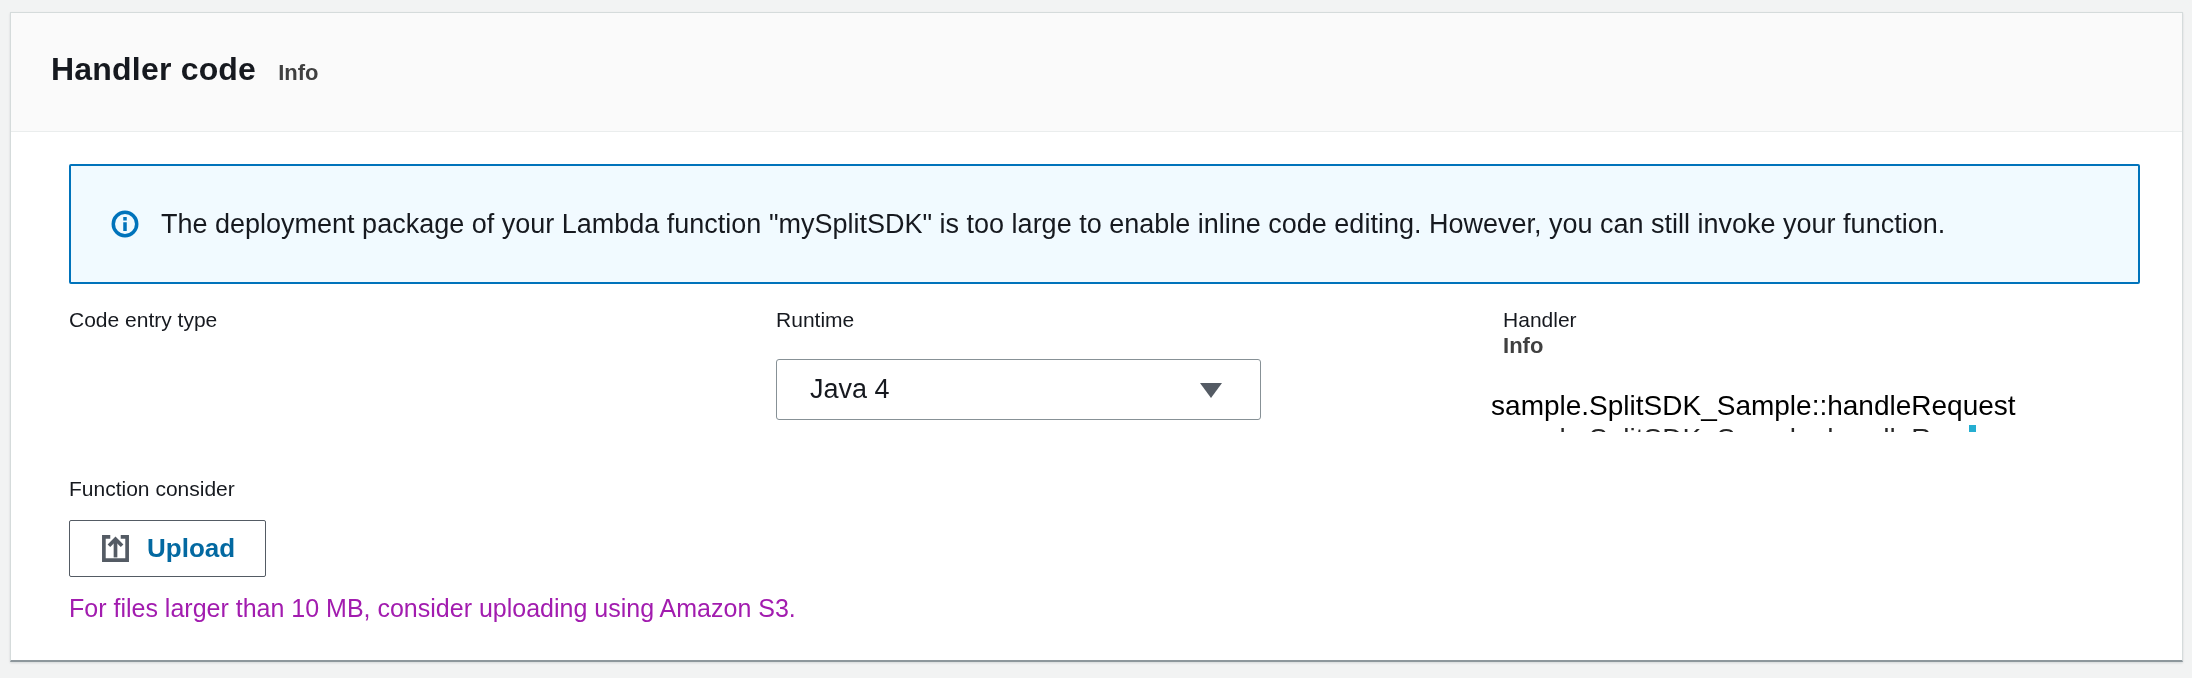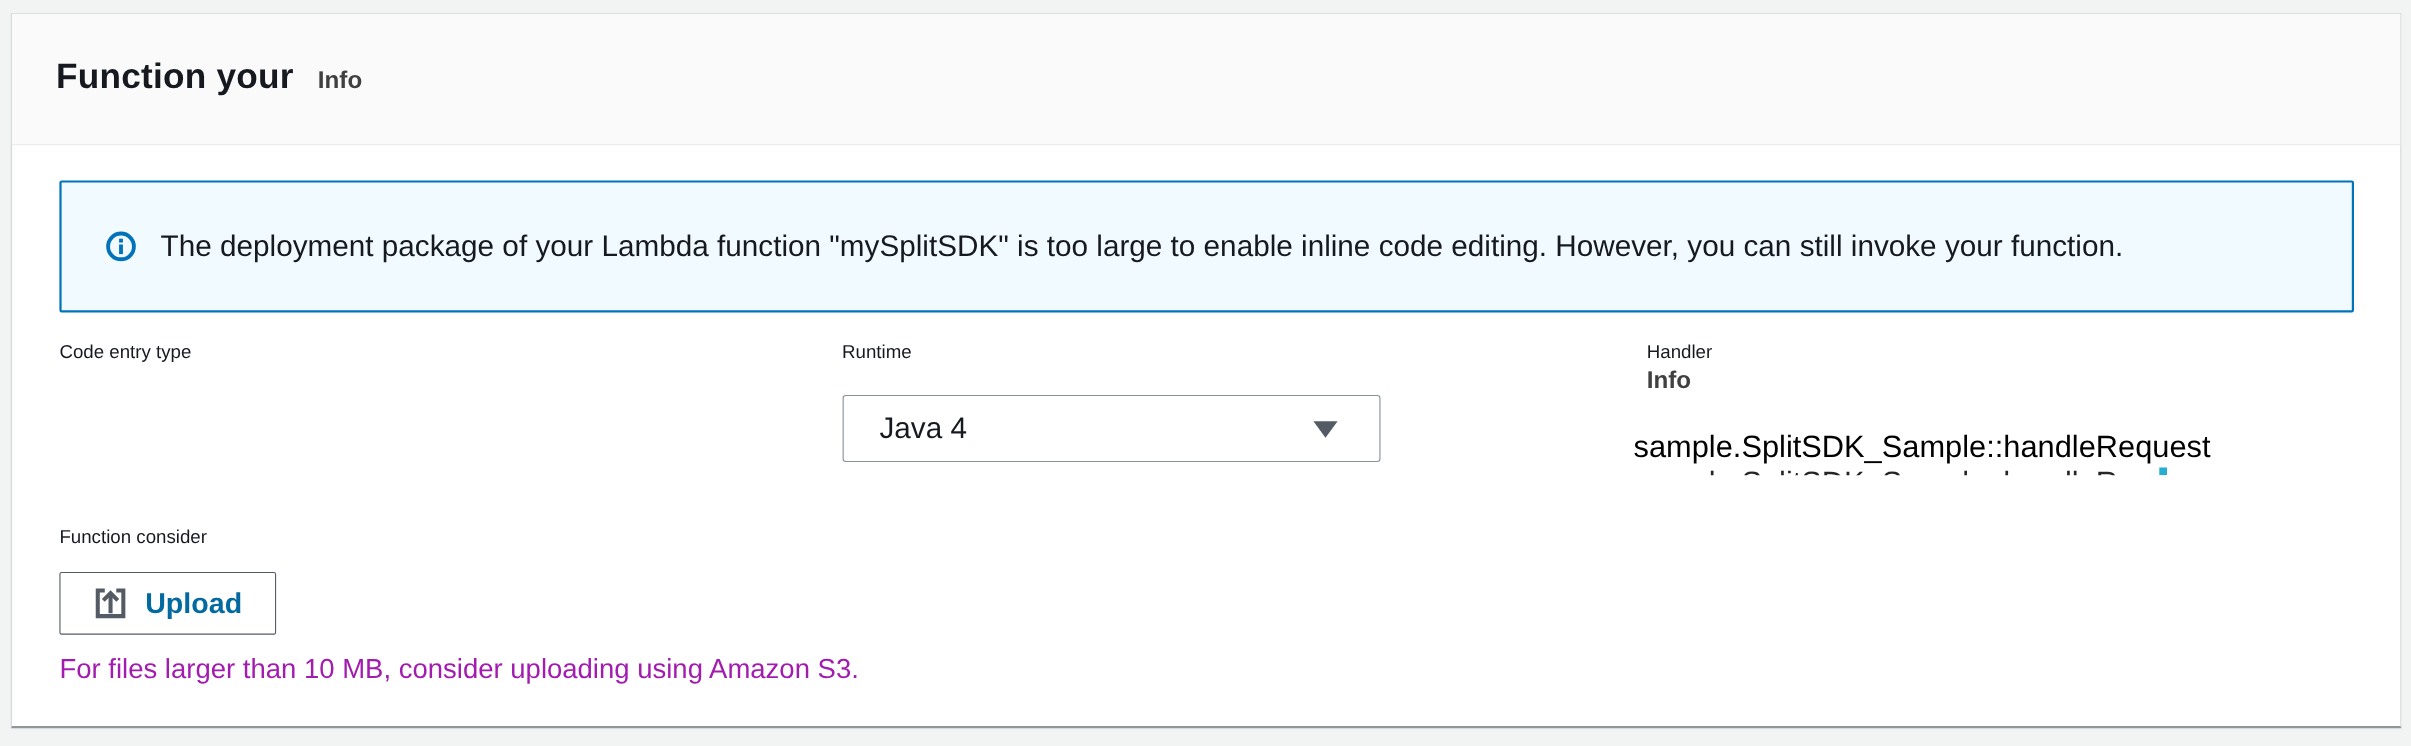--- a/index.html
+++ b/index.html
@@ -34,21 +34,21 @@
     color: #16191f;
   }
   .info-link {
     font-size: 22px;
     font-weight: 700;
     color: #404040;
     margin-left: 22px;
     text-decoration: none;
     cursor: pointer;
   }
-  .card-body { padding: 32px 42px 0 43px; }
+  .card-body { padding: 32px 42px 0 58px; }
 
   
   .alert {
     border: 2px solid #0073bb;
     border-radius: 2px;
     background: #f1faff;
     min-height: 120px;
     display: flex;
     align-items: center;
     margin-bottom: 22px;
@@ -60,21 +60,21 @@
     font-size: 27px;
     line-height: 34px;
     color: #16191f;
   }
 
   
   .fields-row { display: flex; margin-top: 22px; }
   .field-col { width: 491px; margin-right: 222px; }
   .field-col.handler-col { width: 665px; margin-right: 0; }
   .field-label {
-    font-size: 17px;
+    font-size: 21px;
     color: #16191f;
     line-height: 27px;
   }
   .label-row { display: flex; align-items: baseline; flex-direction: column; }
   .label-row .info-link { font-size: 22px; margin-left: 20px; }
 
   .dropdown {
     margin-top: 26px;
     height: 61px;
     border: 1px solid #879196;
@@ -145,21 +145,21 @@
     font-size: 25px;
     color: #a21caf;
   }
 </style>
 </head>
 <body>
 
 <div class="card">
 
   <div class="card-header">
-    <h1 class="card-title">Function your</h1>
+    <h1 class="card-title">Handler code</h1>
     <a class="info-link">Info</a>
   </div>
 
   <div class="card-body">
 
     <div class="alert">
       <svg class="alert-icon" width="28" height="28" viewBox="0 0 16 16">
         <circle cx="8" cy="8" r="6.7" fill="none" stroke="#0073bb" stroke-width="2"></circle>
         <rect x="7" y="7" width="2" height="5" fill="#0073bb"></rect>
         <rect x="7" y="4" width="2" height="2" fill="#0073bb"></rect>

